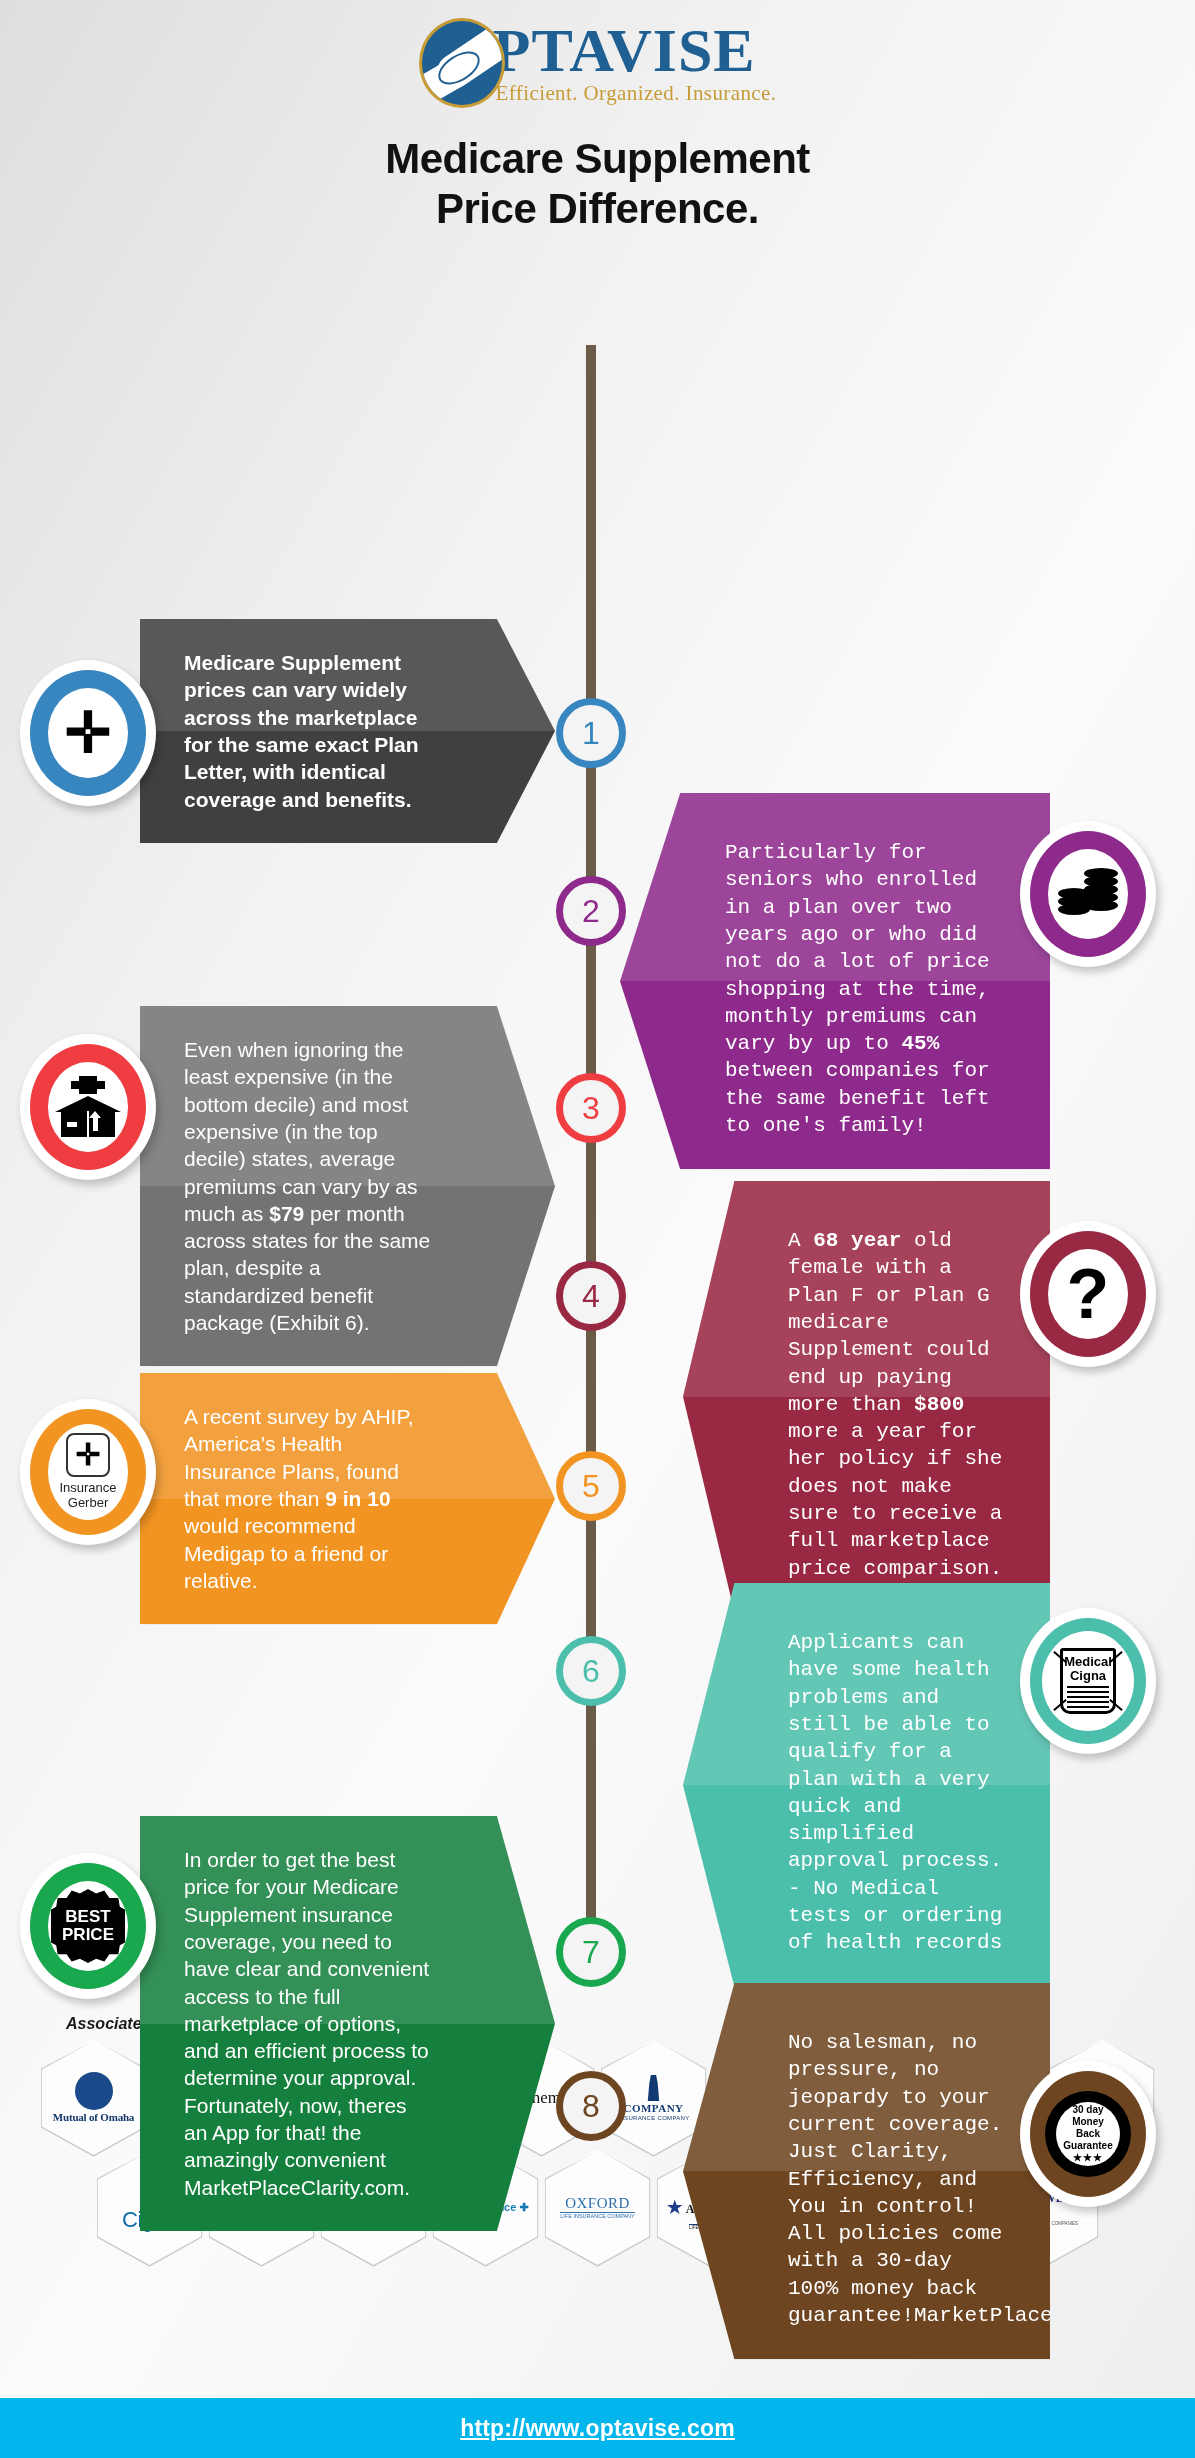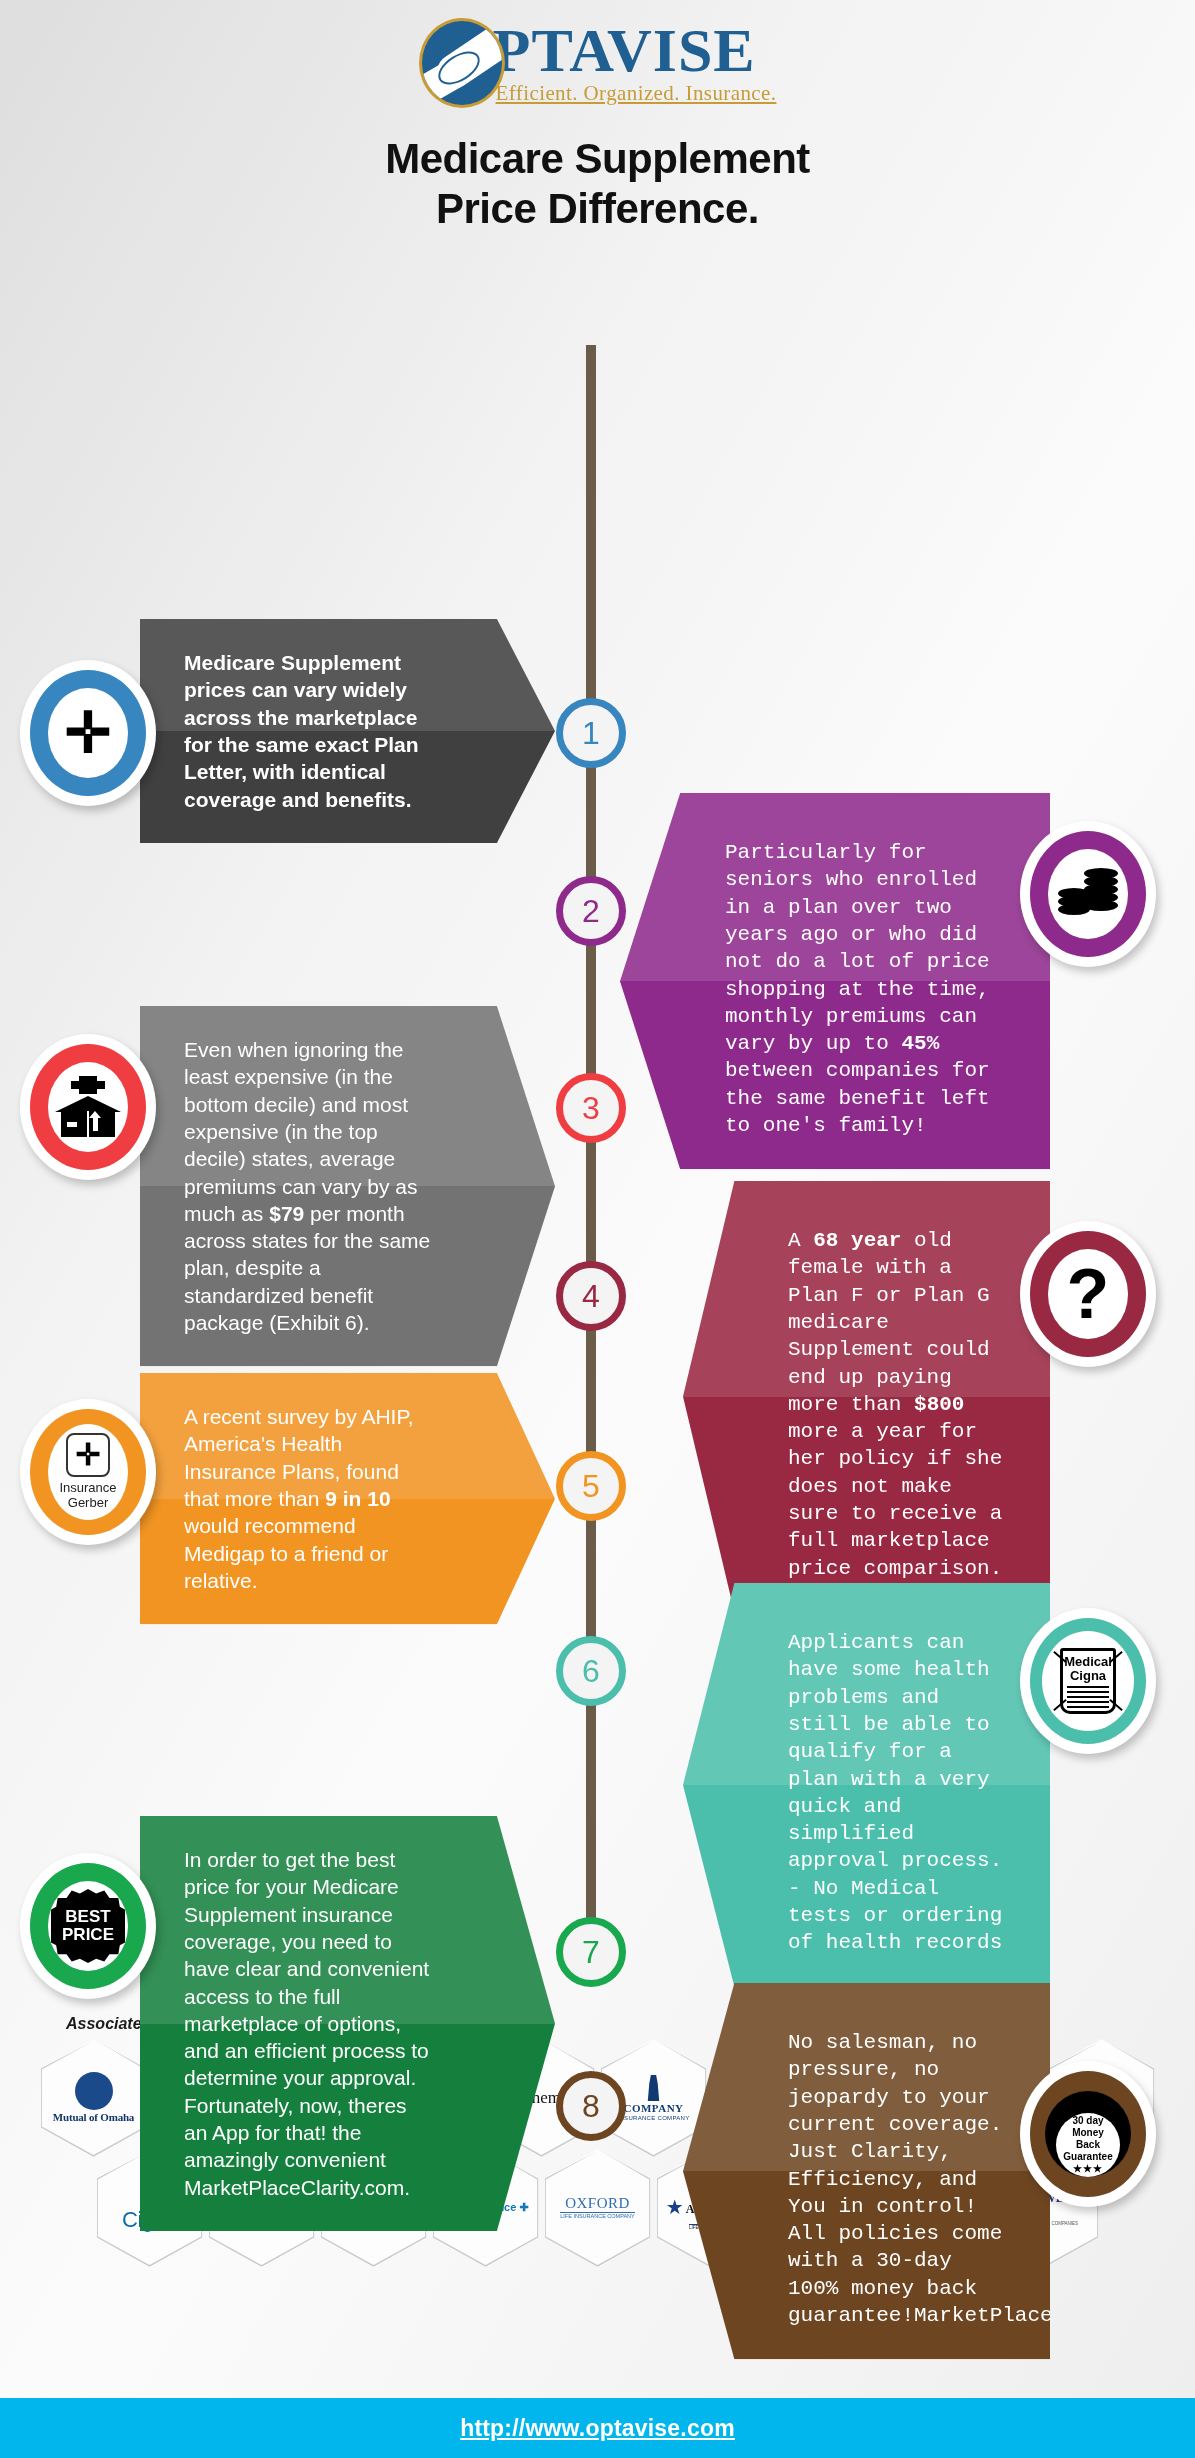--- a/index.html
+++ b/index.html
@@ -49,21 +49,20 @@
     color: #1f5f91;
     line-height: 0.98;
   }
   .logo-tag {
     font-family: "Liberation Serif", serif;
     font-size: 21px;
     color: #c79c36;
     letter-spacing: 0.4px;
     margin-top: 1px;
     margin-left: 3px;
-    text-decoration: underline;
   }
 
   .page-title {
     text-align: center;
     font-size: 42px;
     font-weight: bold;
     color: #111111;
     line-height: 1.18;
     margin-top: 26px;
     letter-spacing: -0.5px;
@@ -205,21 +204,21 @@
     font-weight: bold; font-size: 17px; line-height: 1.05; text-align:center;
     clip-path: polygon(50% 0%,61% 6%,72% 2%,79% 12%,91% 12%,93% 24%,104% 30%,
       100% 41%,107% 50%,100% 59%,104% 70%,93% 76%,91% 88%,79% 88%,72% 98%,61% 94%,
       50% 100%,39% 94%,28% 98%,21% 88%,9% 88%,7% 76%,-4% 70%,0% 59%,-7% 50%,
       0% 41%,-4% 30%,7% 24%,9% 12%,21% 12%,28% 2%,39% 6%);
   }
 
   
   .mbg {
     width: 86px; height: 86px; border-radius: 50%;
-    background:#000; display:flex; align-items:flex-end; justify-content:center;
+    background:#000; display:flex; align-items:center; justify-content:center;
   }
   .mbg .mid {
     width: 64px; height: 64px; border-radius: 50%; background:#fff;
     display:flex; align-items:center; justify-content:center; flex-direction:column;
     font-size: 10px; font-weight: bold; line-height: 1.2; color:#000; text-align:center;
   }
   .mbg .stars { font-size: 10px; letter-spacing: 1px; }
 
   
   .partners { position: absolute; left: 0; top: 2015px; width: 1195px; }

